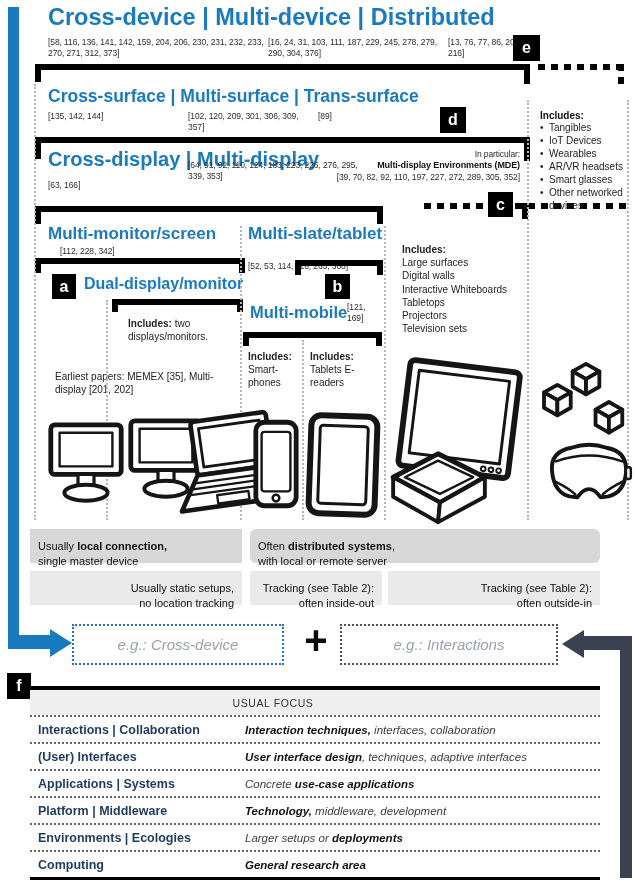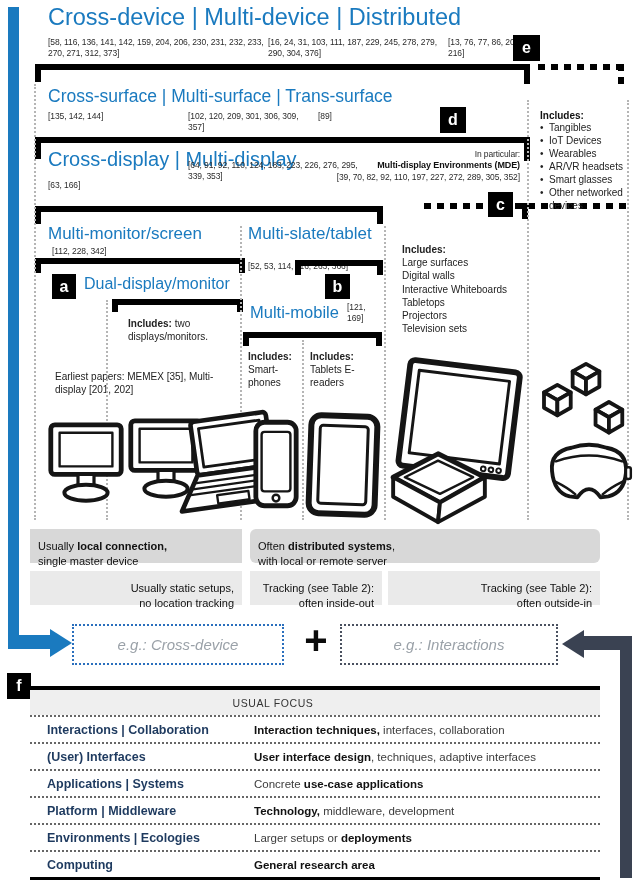--- a/index.html
+++ b/index.html
@@ -1,20 +1,20 @@
 <!DOCTYPE html>
 <html style="--blue: #1a7abf; --navy: #1e3a5f; --dark: #3a4252;"><head>
 <meta charset="utf-8">
 <style>
   :root{ --blue:#1a7abf; --navy:#1e3a5f; --dark:#3a4252; }
   *{margin:0;padding:0;box-sizing:border-box;}
   body{background:#fff;font-family:"Liberation Sans",sans-serif;}
   #canvas{position:relative;width:636px;height:887px;background:#fff;overflow:hidden;}
   .abs{position:absolute;}
-  .bt{color:var(--blue);font-weight:normal;text-align:center;}
+  .bt{color:var(--blue);font-weight:bold;text-align:center;}
   .refs{font-size:8.5px;color:#2b2b2b;line-height:1.3;letter-spacing:-0.1px;}
   .small{font-size:10px;line-height:1.3;color:#222;}
   .bk-h{background:#000;height:6px;}
   .bk-v{background:#000;width:6px;}
   .dash-h{height:6px;background-image:repeating-linear-gradient(90deg,#000 0 7px,transparent 7px 13px);}
   .dash-v{width:6px;background-image:repeating-linear-gradient(180deg,#000 0 7px,transparent 7px 13px);}
   .dot-v{width:0;border-left:2px dotted #b5b5b5;}
   .marker{background:#000;color:#fff;font-weight:bold;font-size:16px;display:flex;align-items:center;justify-content:center;}
   .gcell{font-size:11px;line-height:1.35;color:#111;padding:10px 8px;}
   .g1{background:#d8d8d8;}
@@ -26,22 +26,22 @@
   .ah-l{width:0;height:0;border-top:14px solid transparent;border-bottom:14px solid transparent;border-right:22px solid var(--dark);}
   .inc-title{font-weight:bold;font-size:10px;color:#111;}
   .inc-list{list-style:none;}
   .inc-list li{font-size:10px;line-height:1.3;color:#222;padding-left:9px;position:relative;}
   .inc-list li::before{content:"•";position:absolute;left:0;}
   .flat-list div{font-size:10px;line-height:1.32;color:#222;}
   
   #ftable{border-top:4px solid #000;border-bottom:3px solid #000;background:#fff;}
   #ftable .thead{height:25px;background:#efefef;display:flex;align-items:center;justify-content:center;padding-right:84px;font-size:10.5px;color:#333;letter-spacing:0.6px;}
   #ftable .trow{height:27px;border-top:2px dotted #666;display:flex;align-items:center;}
-  #ftable .tlabel{flex:0 0 215px;padding-left:8px;font-weight:bold;font-size:12.5px;color:var(--navy);margin-left:9px;}
-  #ftable .tdesc{font-size:11.5px;color:#3c3c3c;}
+  #ftable .tlabel{flex:0 0 215px;padding-left:8px;font-weight:bold;font-size:12.5px;color:var(--navy);}
+  #ftable .tdesc{font-size:11.5px;color:#3c3c3c;font-style:italic;}
   #ftable .tdesc b{color:#111;}
   svg{display:block;}
   .sk{fill:#fff;stroke:#151515;stroke-linejoin:round;stroke-linecap:round;}
 </style>
 </head>
 <body>
 
 <div id="canvas">
 
   <div class="abs" style="left:8px;top:7px;width:11px;height:642px;background:var(--blue);"></div>
@@ -84,21 +84,21 @@
   </div>
   <div class="abs marker" style="left:488px;top:192px;width:25px;height:25px;z-index:3;">c</div>
   <div class="abs dash-h" style="left:424px;top:203px;width:204px;"></div>
   <div class="abs bk-v" style="left:522px;top:203px;height:16px;"></div>
 
   <div class="abs bk-h" style="left:35px;top:206px;width:348px;"></div>
   <div class="abs bk-v" style="left:35px;top:206px;height:18px;"></div>
   <div class="abs bk-v" style="left:377px;top:206px;height:18px;"></div>
 
   <div class="abs bt" style="left:48px;top:224px;font-size:17px;">Multi-monitor/screen</div>
-  <div class="abs refs" style="left:52px;top:246px;width:120px;">[112, 228, 342]</div>
+  <div class="abs refs" style="left:60px;top:246px;width:120px;">[112, 228, 342]</div>
   <div class="abs bt" style="left:248px;top:224px;font-size:17px;">Multi-slate/tablet</div>
   <div class="abs refs" style="left:248px;top:246px;width:135px;margin-top:15px;">[52, 53, 114, 116, 263, 366]</div>
 
   <div class="abs bk-h" style="left:35px;top:258px;width:210px;"></div>
   <div class="abs bk-v" style="left:35px;top:258px;height:15px;"></div>
   <div class="abs bk-v" style="left:239px;top:258px;height:15px;"></div>
   <div class="abs marker" style="left:52px;top:274px;width:24px;height:25px;">a</div>
   <div class="abs bt" style="left:84px;top:275px;font-size:16px;">Dual-display/monitor</div>
   <div class="abs bk-h" style="left:112px;top:299px;width:131px;"></div>
   <div class="abs bk-v" style="left:112px;top:299px;height:13px;"></div>

